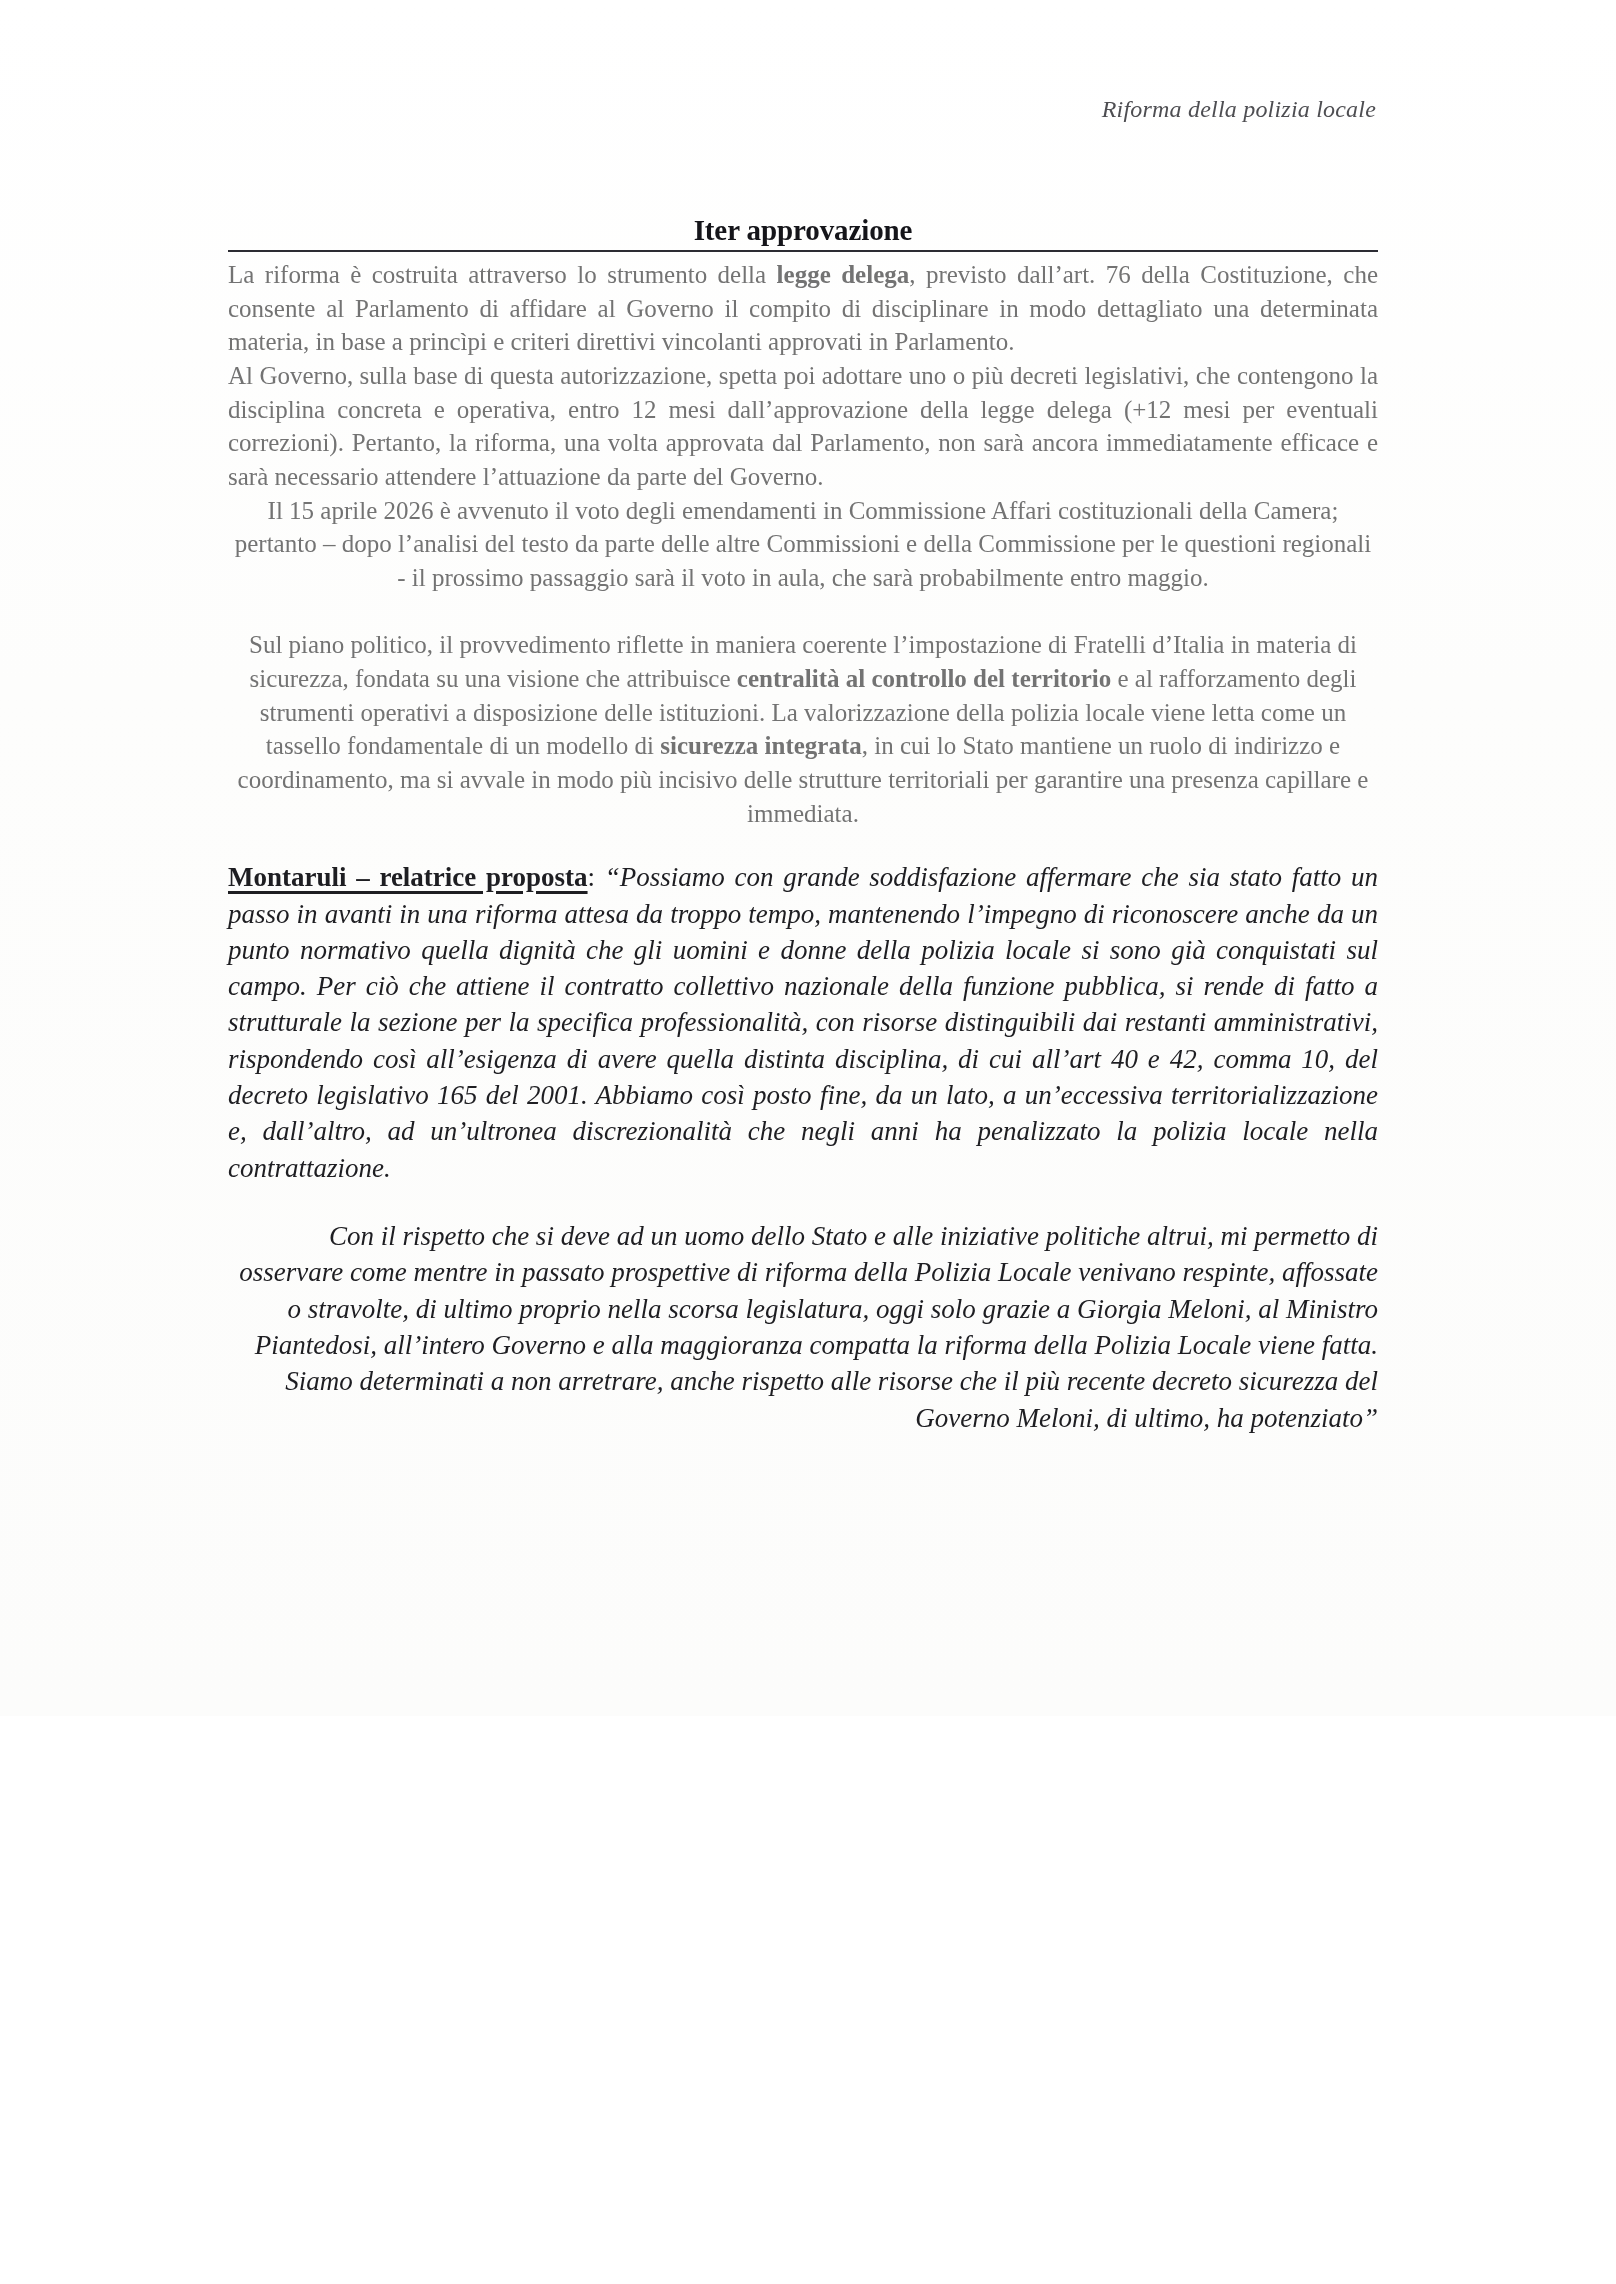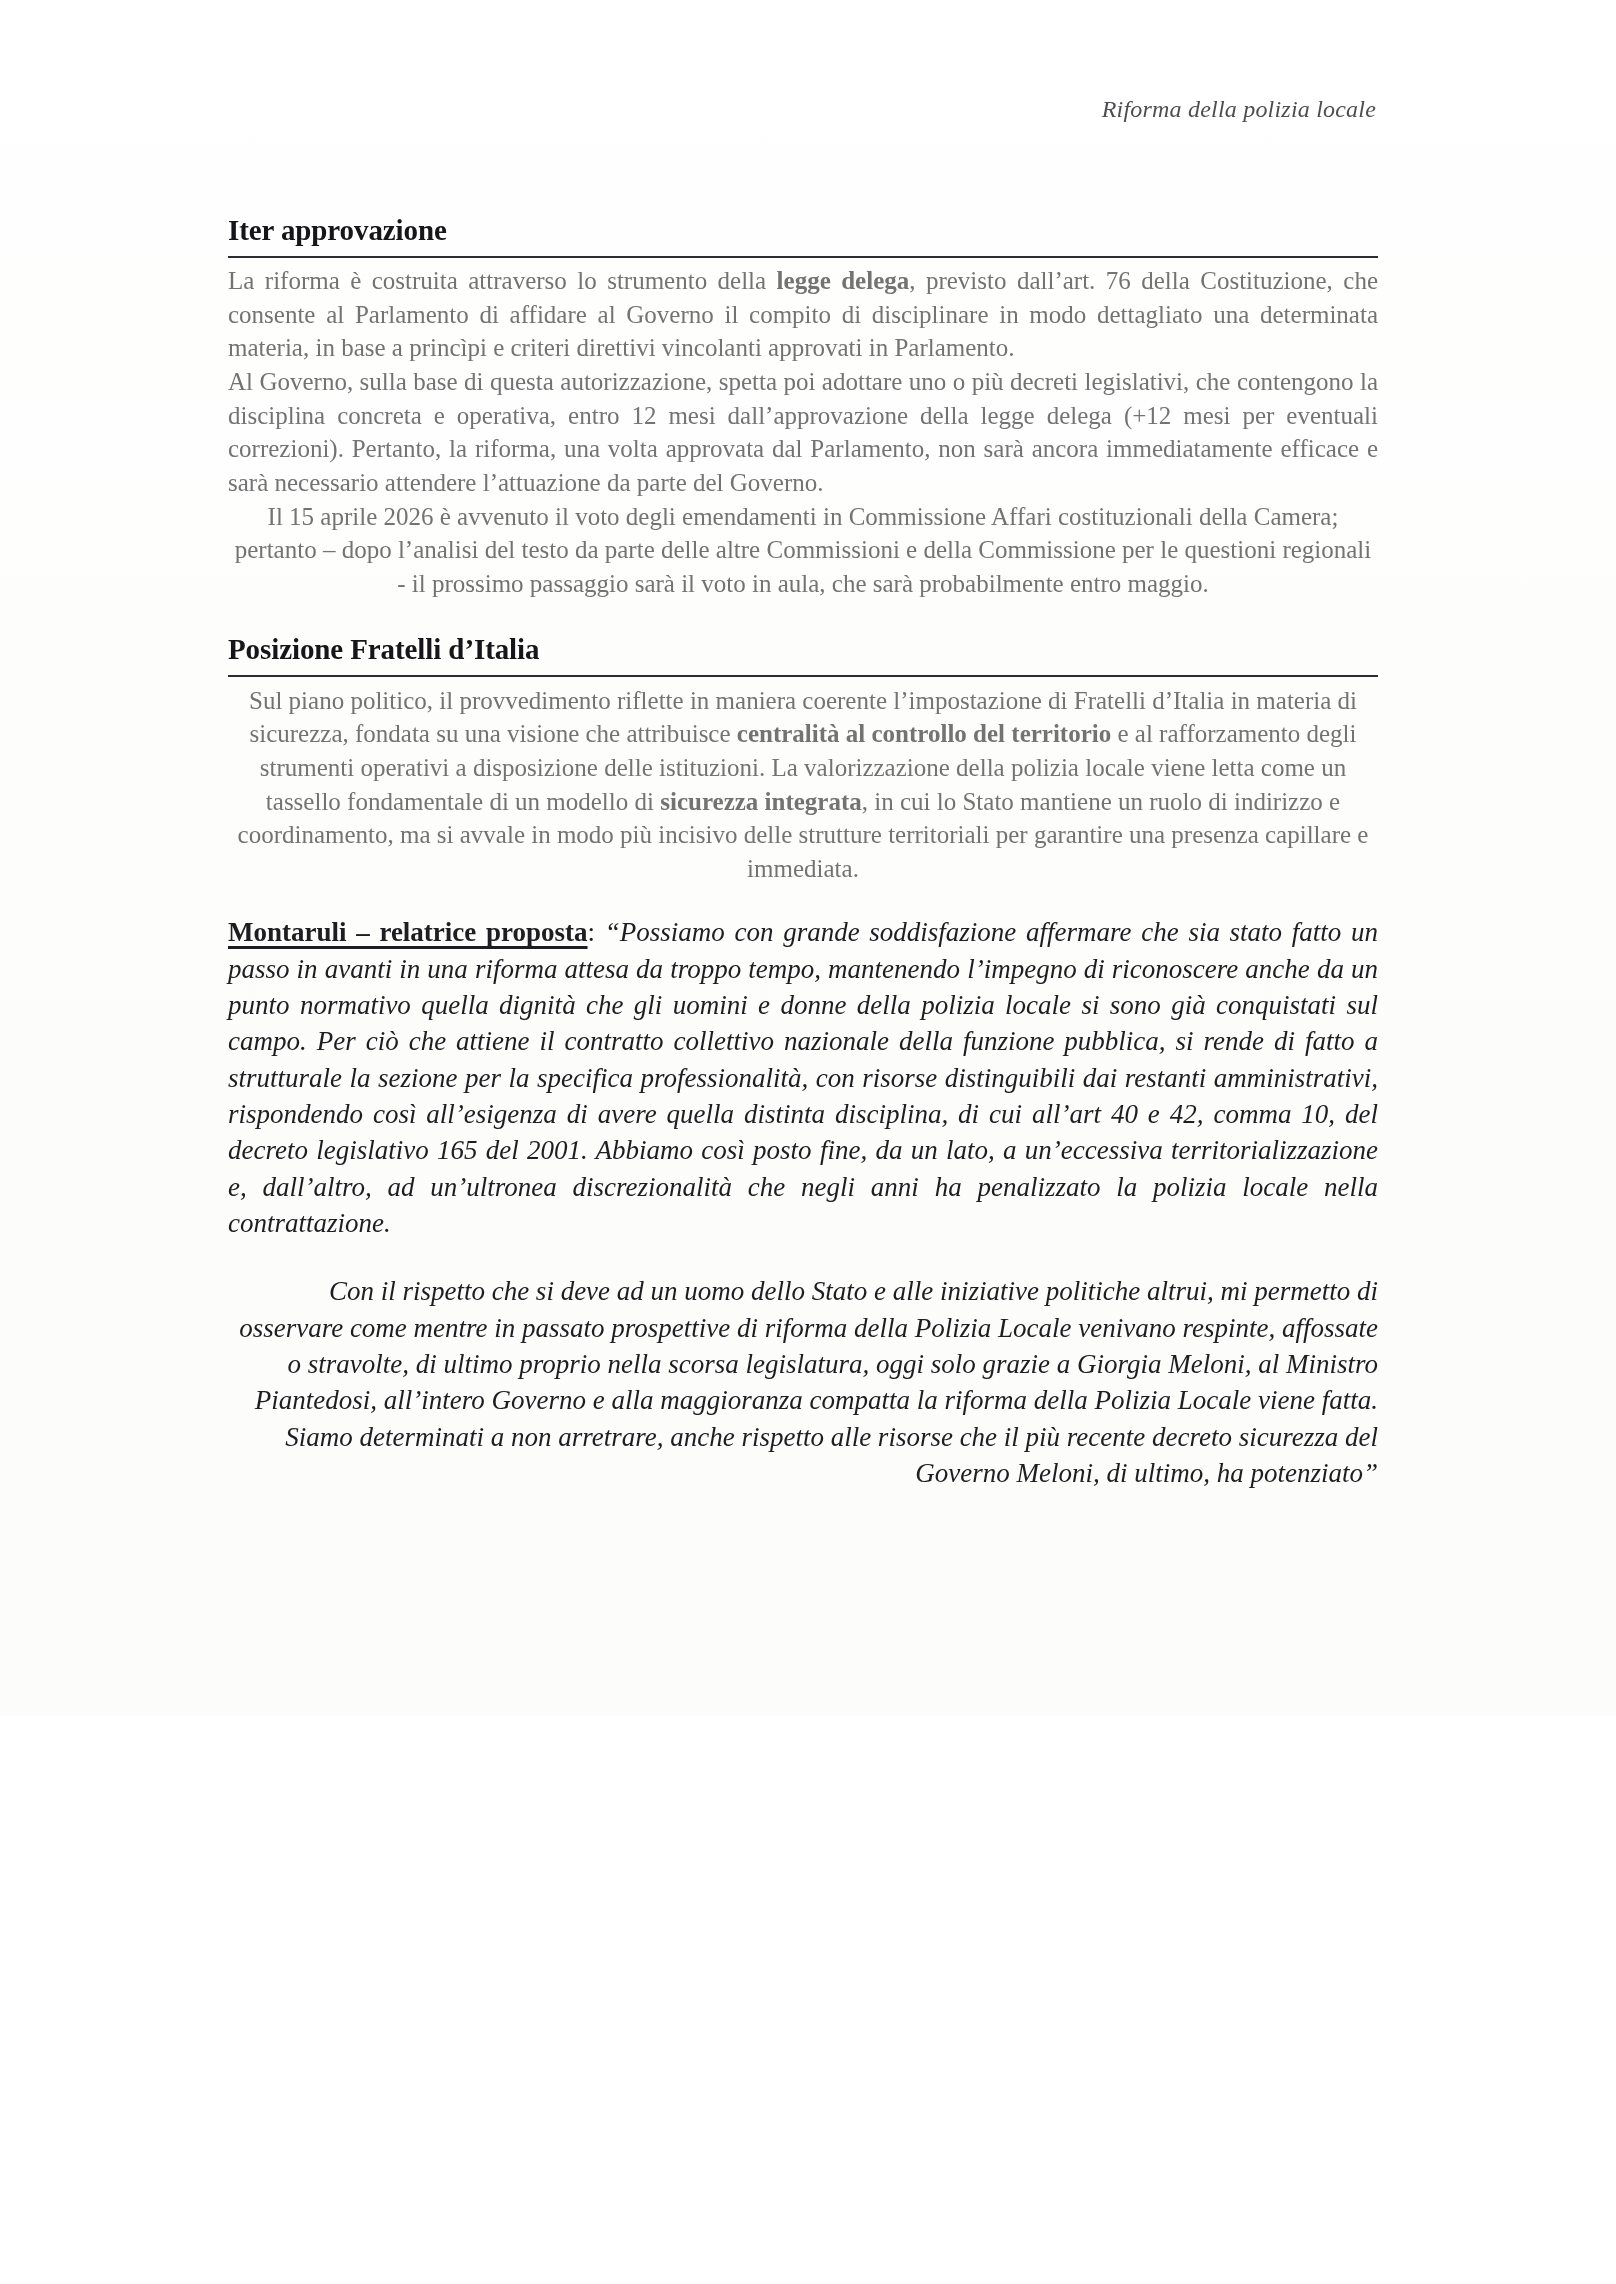--- a/index.html
+++ b/index.html
@@ -56,24 +56,25 @@
     width: 1150px;
   }
 
   
   .section-heading {
     font-size: 29px;
     font-weight: bold;
     line-height: 1.06;
     color: #15151a;
     letter-spacing: -0.1px;
-    padding-bottom: 10px;
+    padding-bottom: 4px;
     border-bottom: 2px solid #2c2c33;
     margin: 0 0 6.5px 0;
     white-space: nowrap;
+    text-align: center;
   }
 
   .section-heading.second {
     margin-top: 0;
   }
 
   
   p.body {
     margin: 0;
     font-size: 25px;
@@ -152,21 +153,20 @@
       <h2 class="section-heading">Iter approvazione</h2>
 
       <p class="body"><span>La riforma è costruita attraverso lo strumento della </span><strong class="b">legge delega</strong><span>, previsto dall’art. 76 della Costituzione, che consente al Parlamento di affidare al Governo il compito di disciplinare in modo dettagliato una determinata materia, in base a princìpi e criteri direttivi vincolanti approvati in Parlamento.</span></p>
 
       <p class="body"><span>Al Governo, sulla base di questa autorizzazione, spetta poi adottare uno o più decreti legislativi, che contengono la disciplina concreta e operativa, entro 12 mesi dall’approvazione della legge delega (+12 mesi per eventuali correzioni). Pertanto, la riforma, una volta approvata dal Parlamento, non sarà ancora immediatamente efficace e sarà necessario attendere l’attuazione da parte del Governo.</span></p>
 
       <p class="body last-of-block"><span>Il 15 aprile 2026 è avvenuto il voto degli emendamenti in Commissione Affari costituzionali della Camera; pertanto – dopo l’analisi del testo da parte delle altre Commissioni e della Commissione per le questioni regionali - il prossimo passaggio sarà il voto in aula, che sarà probabilmente entro maggio.</span></p>
 
       <div class="gap-lg"></div>
 
-      <h2 class="section-heading second">Posizione Fratelli d’Italia</h2>
 
       <p class="body last-of-block"><span>Sul piano politico, il provvedimento riflette in maniera coerente l’impostazione di Fratelli d’Italia in materia di sicurezza, fondata su una visione che attribuisce </span><strong class="b">centralità al controllo del territorio</strong><span> e al rafforzamento degli strumenti operativi a disposizione delle istituzioni. La valorizzazione della polizia locale viene letta come un tassello fondamentale di un modello di </span><strong class="b">sicurezza integrata</strong><span>, in cui lo Stato mantiene un ruolo di indirizzo e coordinamento, ma si avvale in modo più incisivo delle strutture territoriali per garantire una presenza capillare e immediata.</span></p>
 
       <div class="quote-block">
 
         <p class="quote"><span class="speaker">Montaruli – relatrice proposta</span><span class="speaker-colon">: </span><span>“Possiamo con grande soddisfazione affermare che sia stato fatto un passo in avanti in una riforma attesa da troppo tempo, mantenendo l’impegno di riconoscere anche da un punto normativo quella dignità che gli uomini e donne della polizia locale si sono già conquistati sul campo. Per ciò che attiene il contratto collettivo nazionale della funzione pubblica, si rende di fatto a strutturale la sezione per la specifica professionalità, con risorse distinguibili dai restanti amministrativi, rispondendo così all’esigenza di avere quella distinta disciplina, di cui all’art 40 e 42, comma 10, del decreto legislativo 165 del 2001. Abbiamo così posto fine, da un lato, a un’eccessiva territorializzazione e, dall’altro, ad un’ultronea discrezionalità che negli anni ha penalizzato la polizia locale nella contrattazione.</span></p>
 
         <p class="quote ragged"><span>Con il rispetto che si deve ad un uomo dello Stato e alle iniziative politiche altrui, mi permetto di osservare come mentre in passato prospettive di riforma della Polizia Locale venivano respinte, affossate o stravolte, di ultimo proprio nella scorsa legislatura, oggi solo grazie a Giorgia Meloni, al Ministro Piantedosi, all’intero Governo e alla maggioranza compatta la riforma della Polizia Locale viene fatta. Siamo determinati a non arretrare, anche rispetto alle risorse che il più recente decreto sicurezza del Governo Meloni, di ultimo, ha potenziato”</span></p>
 
       </div>

